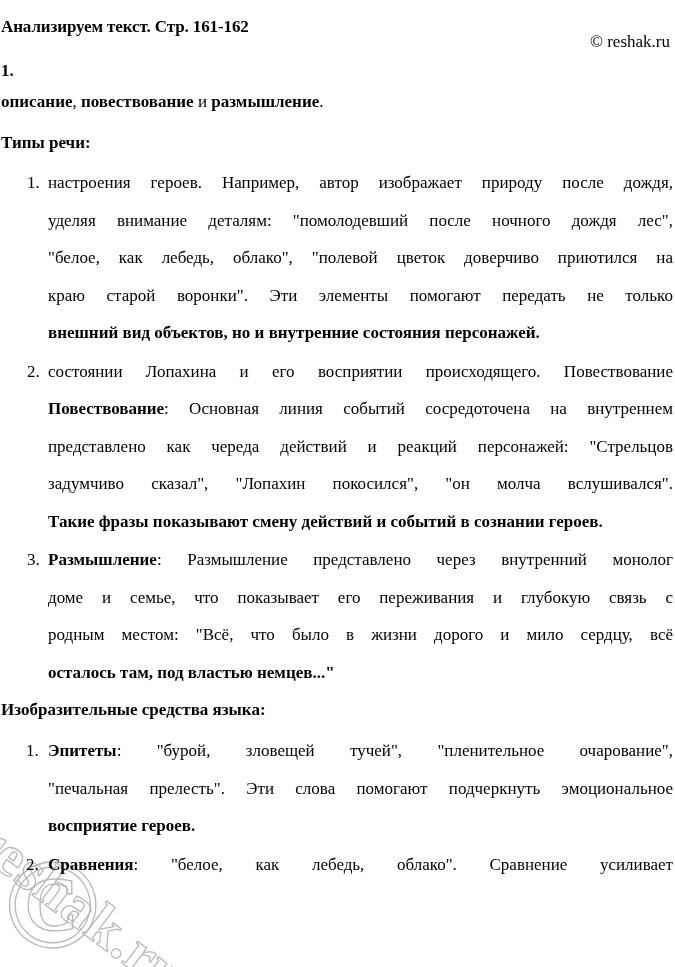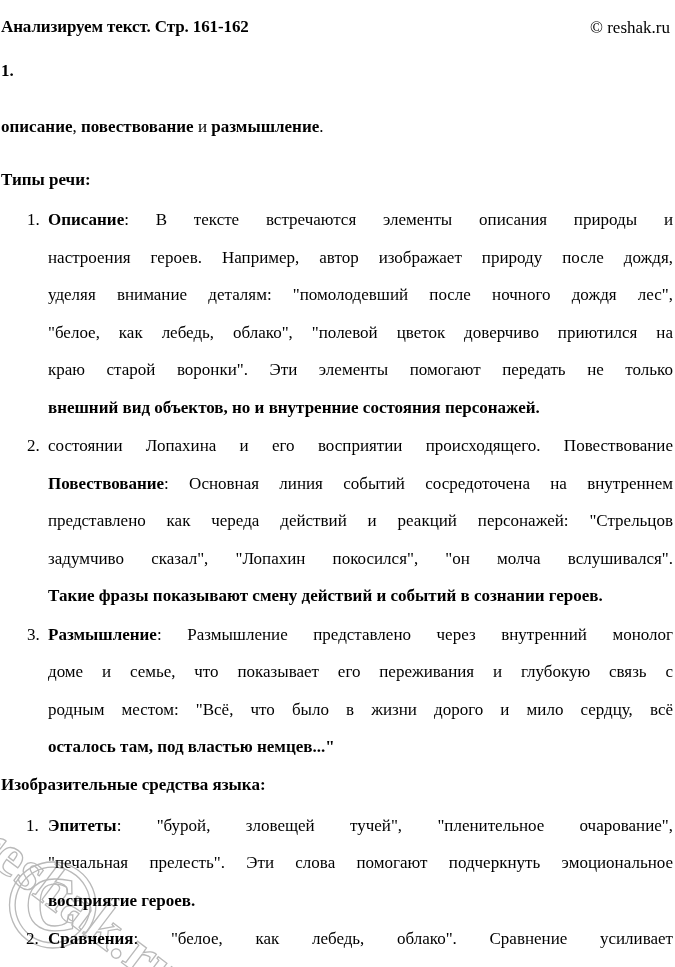--- a/index.html
+++ b/index.html
@@ -64,37 +64,37 @@
     left: 1px;
     top: 1px;
     font-size: 17px;
     font-weight: 700;
     letter-spacing: -0.1px;
     white-space: nowrap;
   }
   #copyright-note {
     position: absolute;
     right: 5px;
-    top: 2px;
+    top: 16px;
     font-size: 17px;
     font-weight: 400;
     white-space: nowrap;
   }
 
   .section-heading {
     font-size: 17px;
     font-weight: 700;
     margin: 0;
     padding: 0 0 0 1px;
     line-height: 1.0;
   }
 
   #heading-one        { margin-top: 18px; }
-  #intro-line         { margin-top: 39px; }
-  #heading-types      { margin-top: 36px; }
+  #intro-line         { margin-top: 14px; }
+  #heading-types      { margin-top: 24px; }
   #heading-devices    { margin-top: 10px; }
 
   #intro-line {
     font-size: 17px;
     padding-left: 1px;
     line-height: 1.0;
   }
   #intro-line b { font-weight: 700; }
   #intro-line span.reg { font-weight: 400; }
 
@@ -168,21 +168,20 @@
     <b>описание</b><span class="reg">, </span><b>повествование</b><span class="reg"> и </span><b>размышление</b><span class="reg">.</span>
   </div>
 
   <div class="section-heading" id="heading-types">Типы речи:</div>
 
   <ol class="speech-list" id="types-list">
 
     <li>
       <span class="marker">1.</span>
       <span class="li-body">
-        <span class="just-line"><span class="term">Описание</span><span>: В тексте встречаются элементы описания природы и</span></span>
         <span class="just-line">настроения героев. Например, автор изображает природу после дождя,</span>
         <span class="just-line">уделяя внимание деталям: "помолодевший после ночного дождя лес",</span>
         <span class="just-line">"белое, как лебедь, облако", "полевой цветок доверчиво приютился на</span>
         <span class="just-line">краю старой воронки". Эти элементы помогают передать не только</span>
         <span class="last-line">внешний вид объектов, но и внутренние состояния персонажей.</span>
       </span>
     </li>
 
     <li>
       <span class="marker">2.</span>

